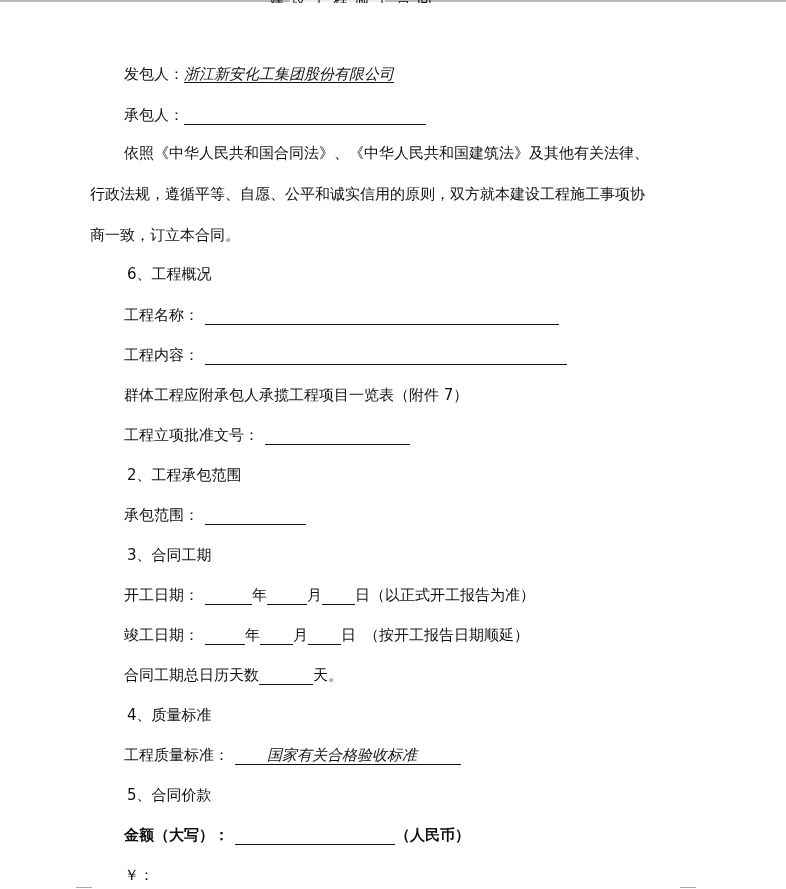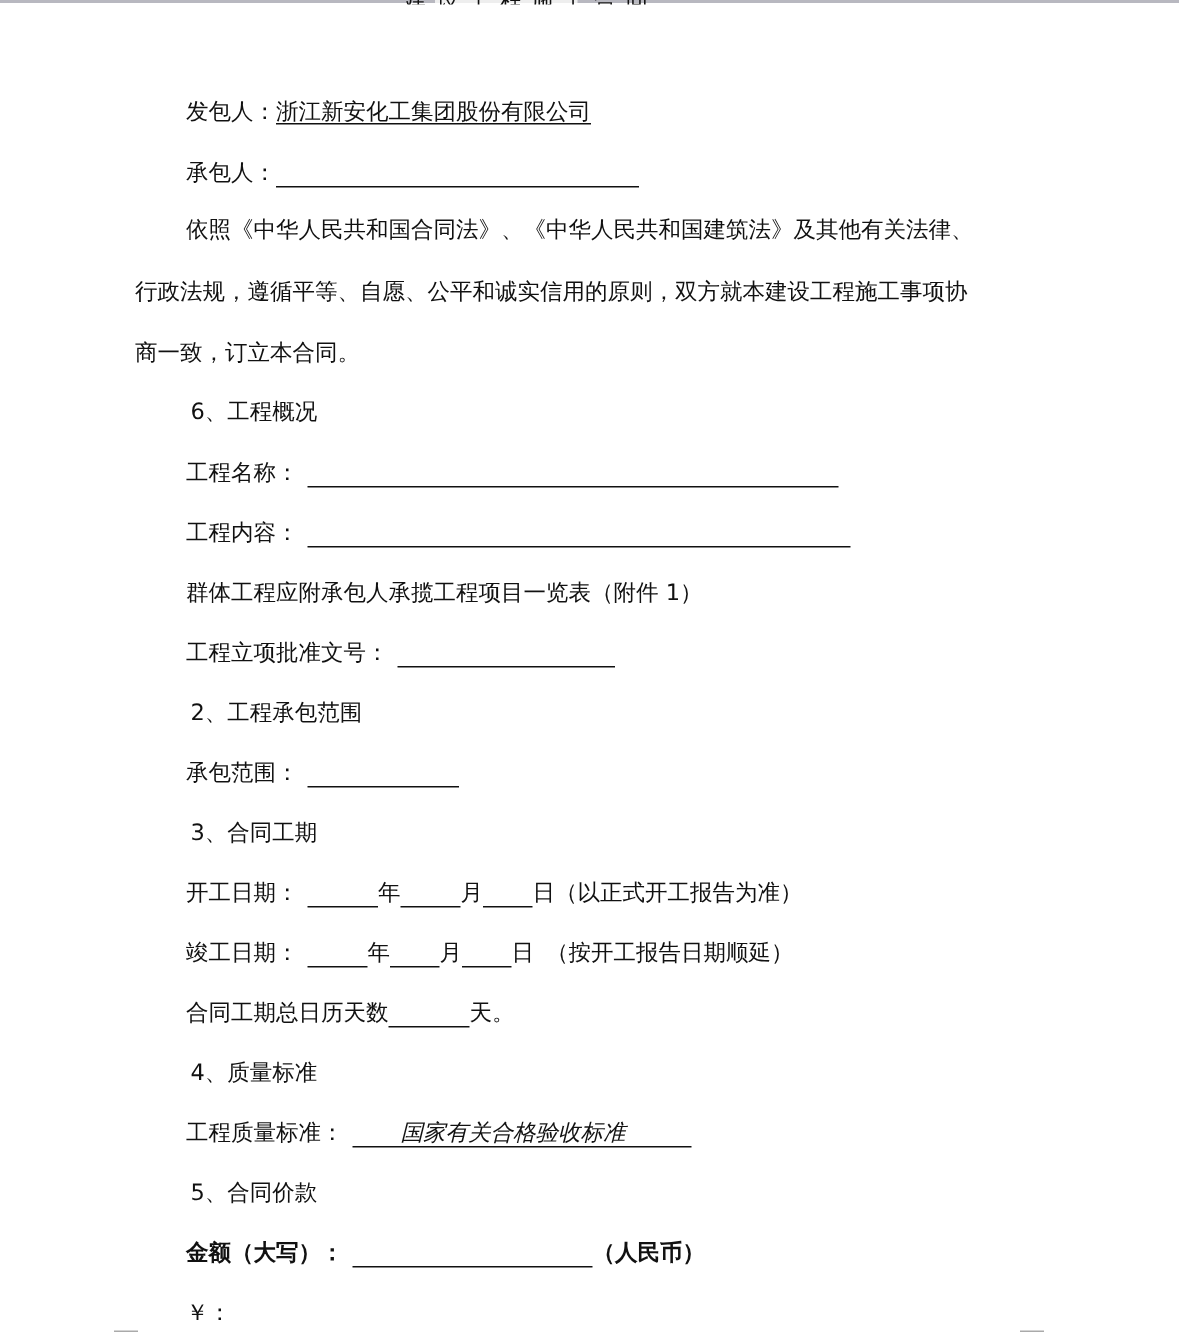--- a/index.html
+++ b/index.html
@@ -44,20 +44,21 @@
       line-height: 20px;
       height: 20px;
     }
     .u {
       display: inline-block;
       border-bottom: 1px solid #111;
       height: 17px;
       vertical-align: bottom;
     }
     .ital {
+      font-style: italic;
       text-decoration: underline;
       text-underline-offset: 3px;
       text-align: center;
     }
     .field-ital {
       display: inline-block;
       border-bottom: 1px solid #111;
       font-style: italic;
       height: 19px;
       vertical-align: bottom;
@@ -89,21 +90,21 @@
 <div class="line" style="left:90px; top:184px;">行政法规，遵循平等、自愿、公平和诚实信用的原则，双方就本建设工程施工事项协</div>
 <div class="line" style="left:90px; top:225px;">商一致，订立本合同。</div>
 
 <div class="line" style="left:127px; top:264px;">6、工程概况</div>
 <div class="line" style="left:124px; top:305px;">
   <span>工程名称：</span><span class="u" style="width:354px; margin-left:6px;"></span>
 </div>
 <div class="line" style="left:124px; top:345px;">
   <span>工程内容：</span><span class="u" style="width:362px; margin-left:6px;"></span>
 </div>
-<div class="line" style="left:124px; top:385px;">群体工程应附承包人承揽工程项目一览表（附件 1）</div>
+<div class="line" style="left:124px; top:385px;">群体工程应附承包人承揽工程项目一览表（附件 7）</div>
 <div class="line" style="left:124px; top:425px;">
   <span>工程立项批准文号：</span><span class="u" style="width:145px; margin-left:6px;"></span>
 </div>
 
 <div class="line" style="left:127px; top:465px;">2、工程承包范围</div>
 <div class="line" style="left:124px; top:505px;">
   <span>承包范围：</span><span class="u" style="width:101px; margin-left:6px;"></span>
 </div>
 
 <div class="line" style="left:127px; top:545px;">3、合同工期</div>

